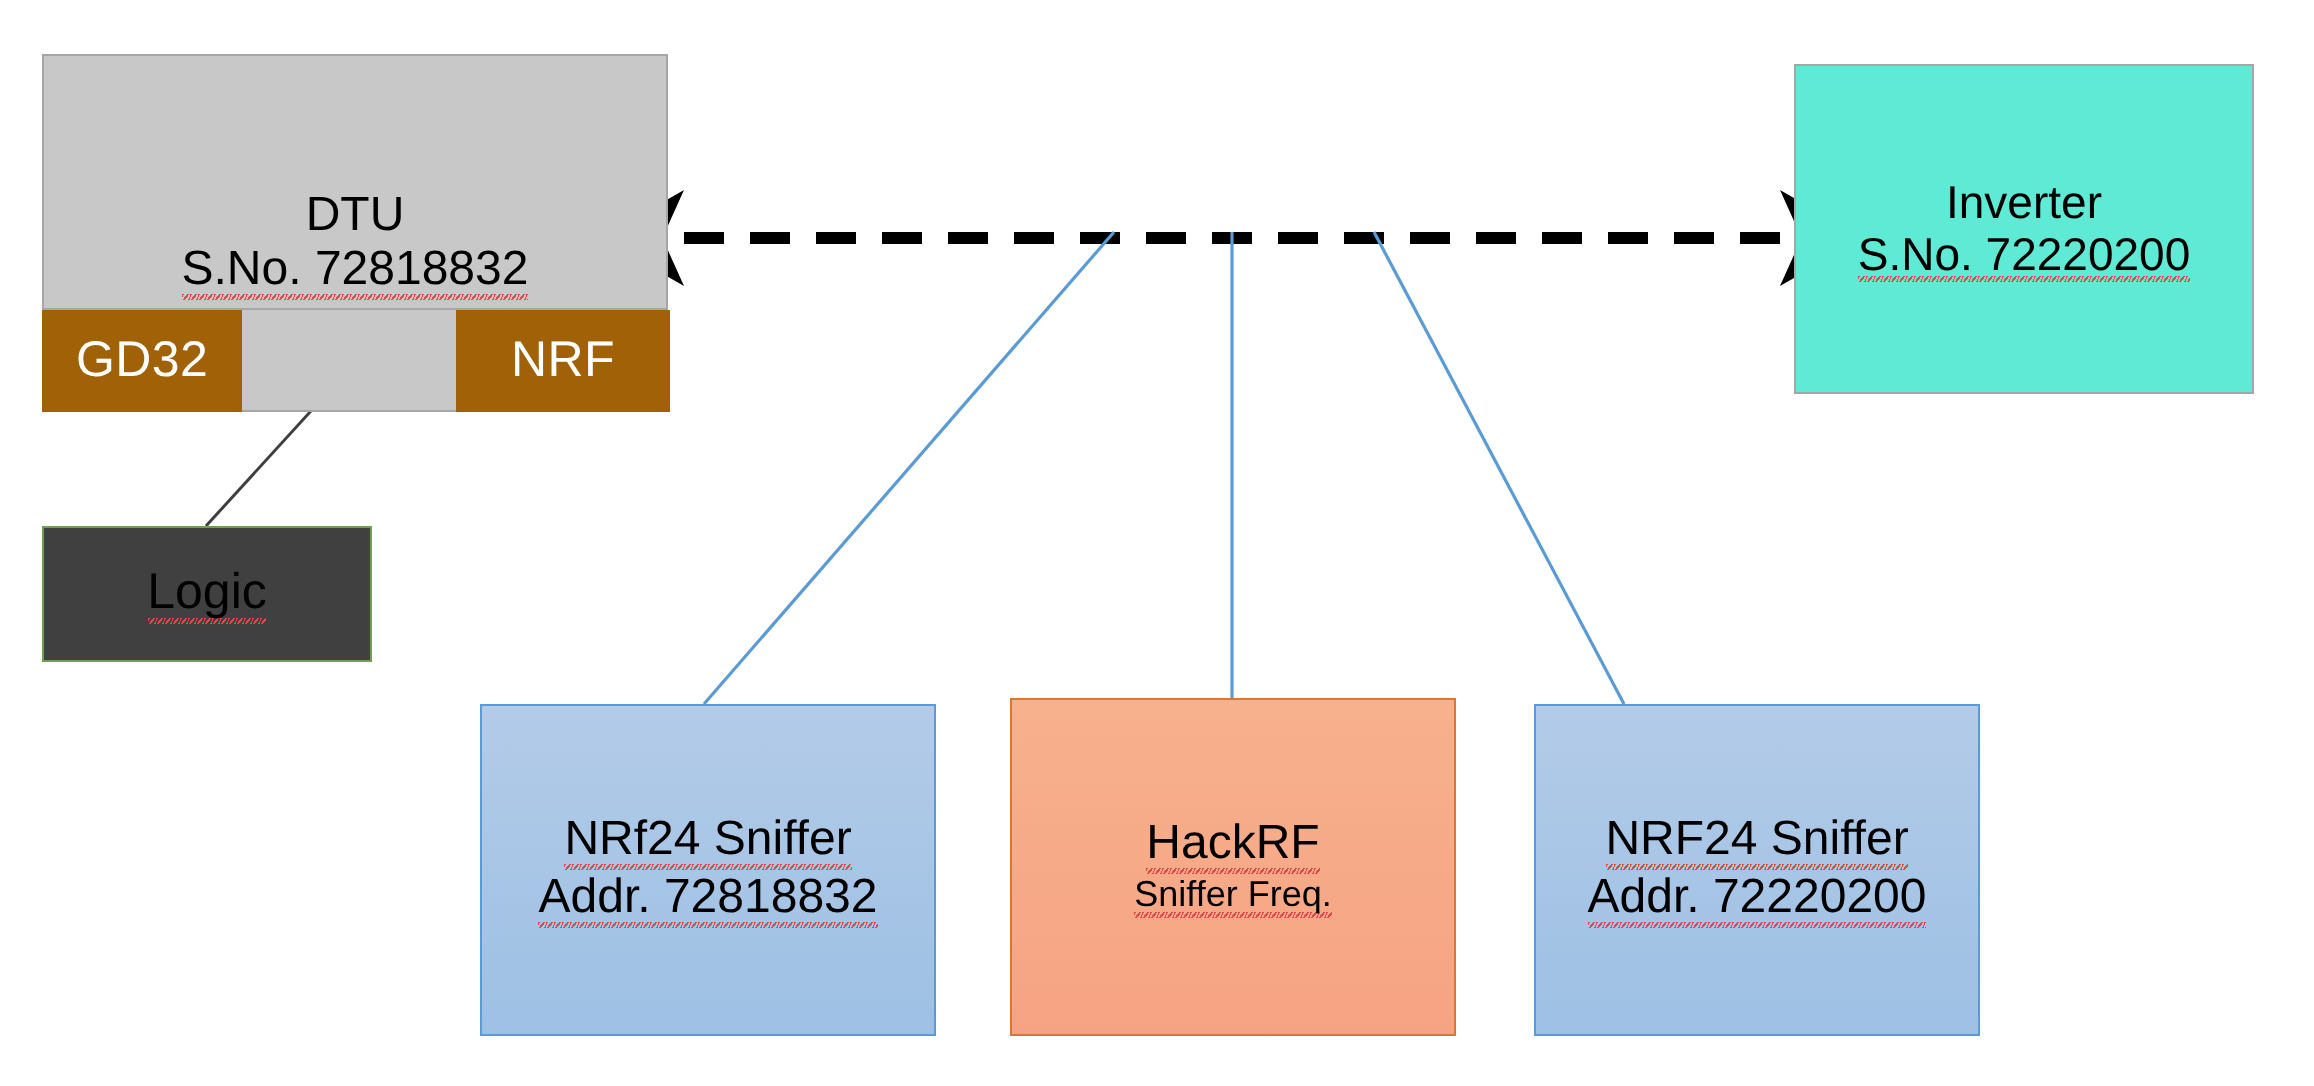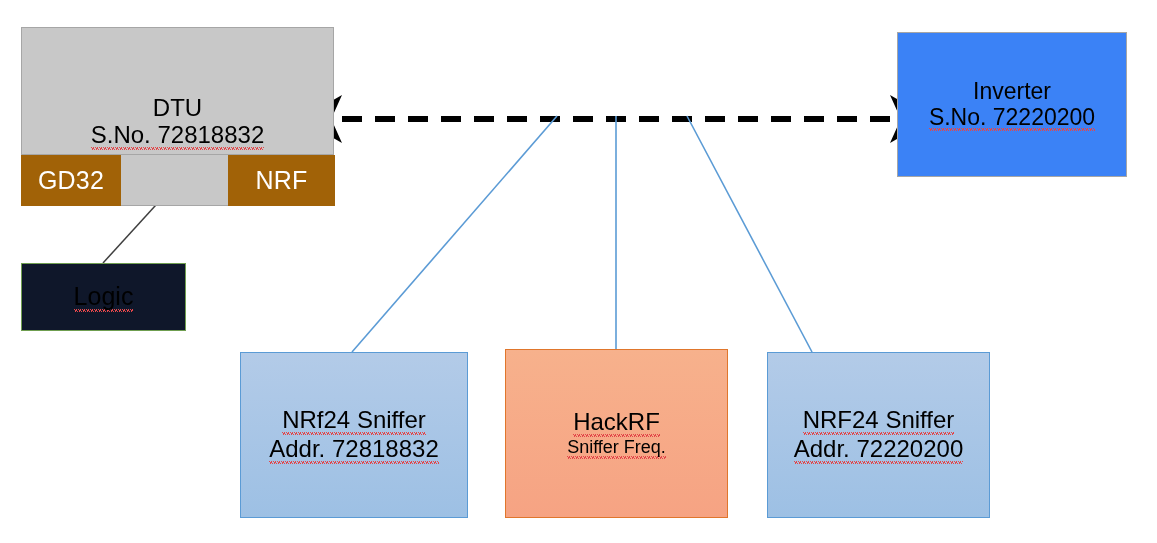--- a/index.html
+++ b/index.html
@@ -77,32 +77,32 @@
   }
   #gd32-box { left: 21px; top: 155px; width: 100px; height: 51px; }
   #nrf-box  { left: 228px; top: 155px; width: 107px; height: 51px; text-align: right; }
 
   
   #logic-box {
     left: 21px;
     top: 263px;
     width: 165px;
     height: 68px;
-    background: #0f172a;
+    background: #404040;
     border: 1px solid #6f9e50;
     font-size: 25px;
     color: #000000;
   }
   
   #inverter-box {
     left: 897px;
     top: 32px;
     width: 230px;
-    height: 145px;
-    background: #3b82f6;
+    height: 165px;
+    background: #5eead4;
     border: 1px solid #a6a6a6;
     font-size: 23px;
     color: #000000;
   }
   
   #sniffer-left {
     left: 240px;
     top: 352px;
     width: 228px;
     height: 166px;

